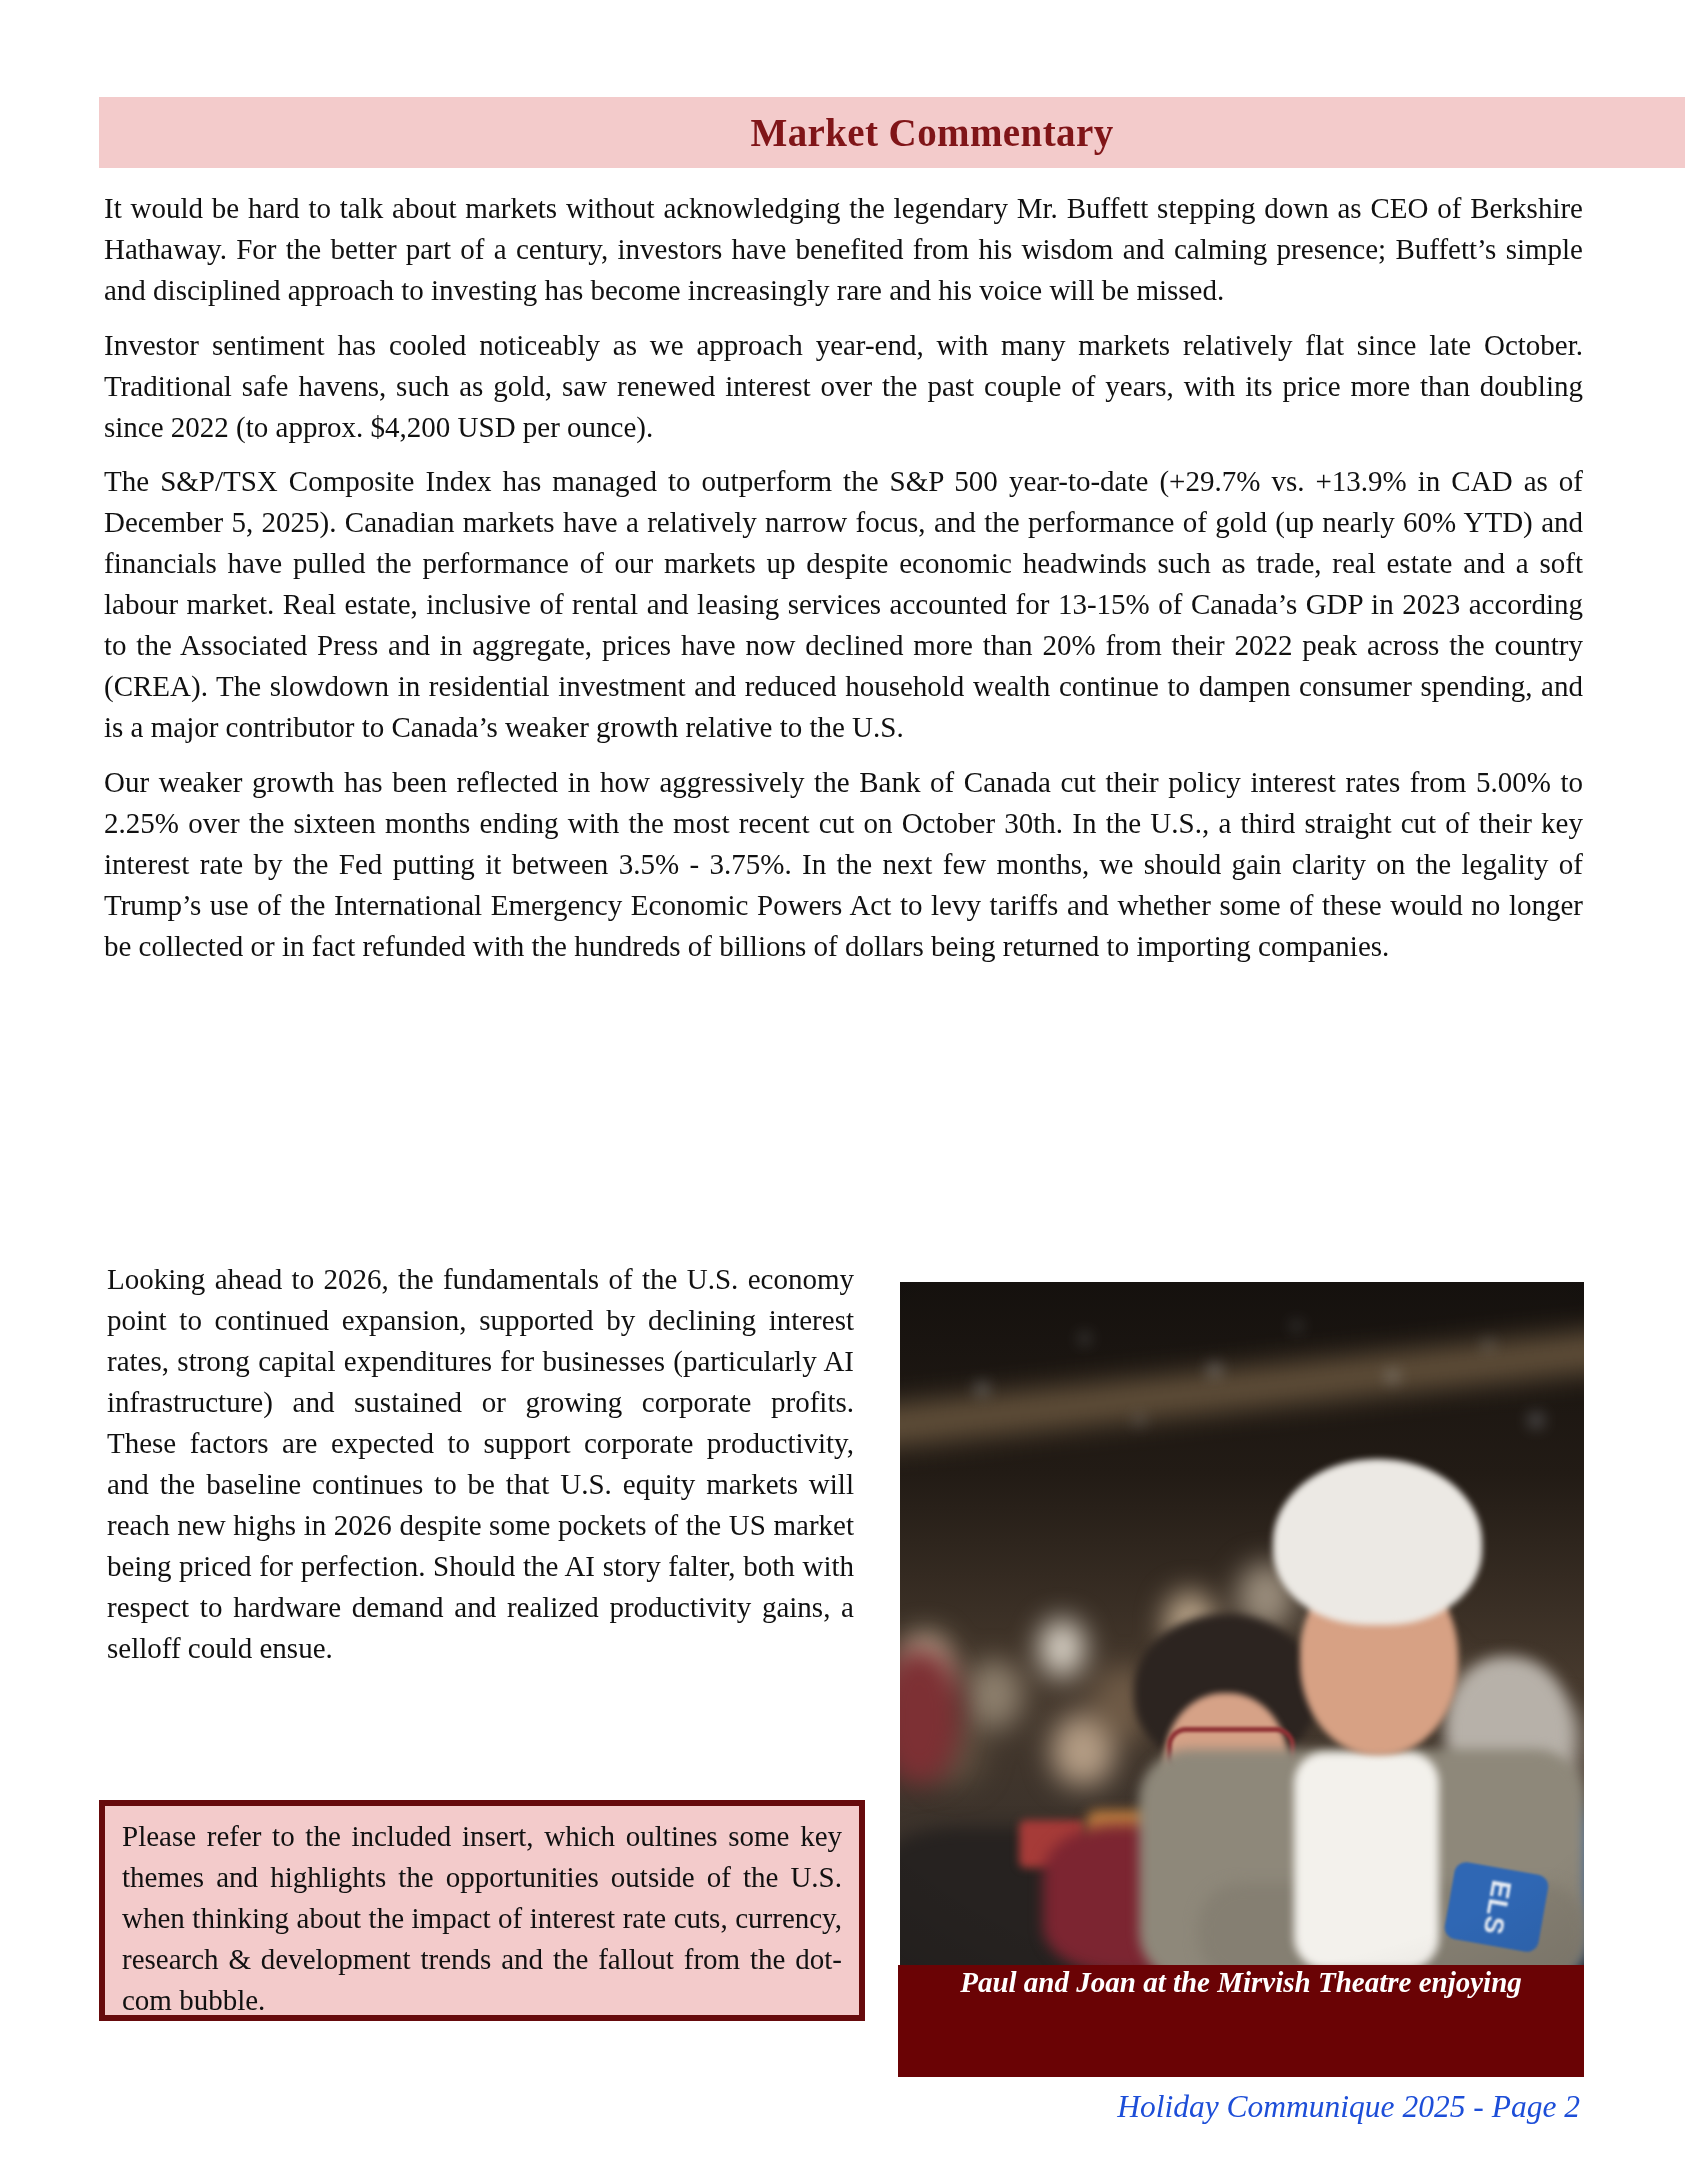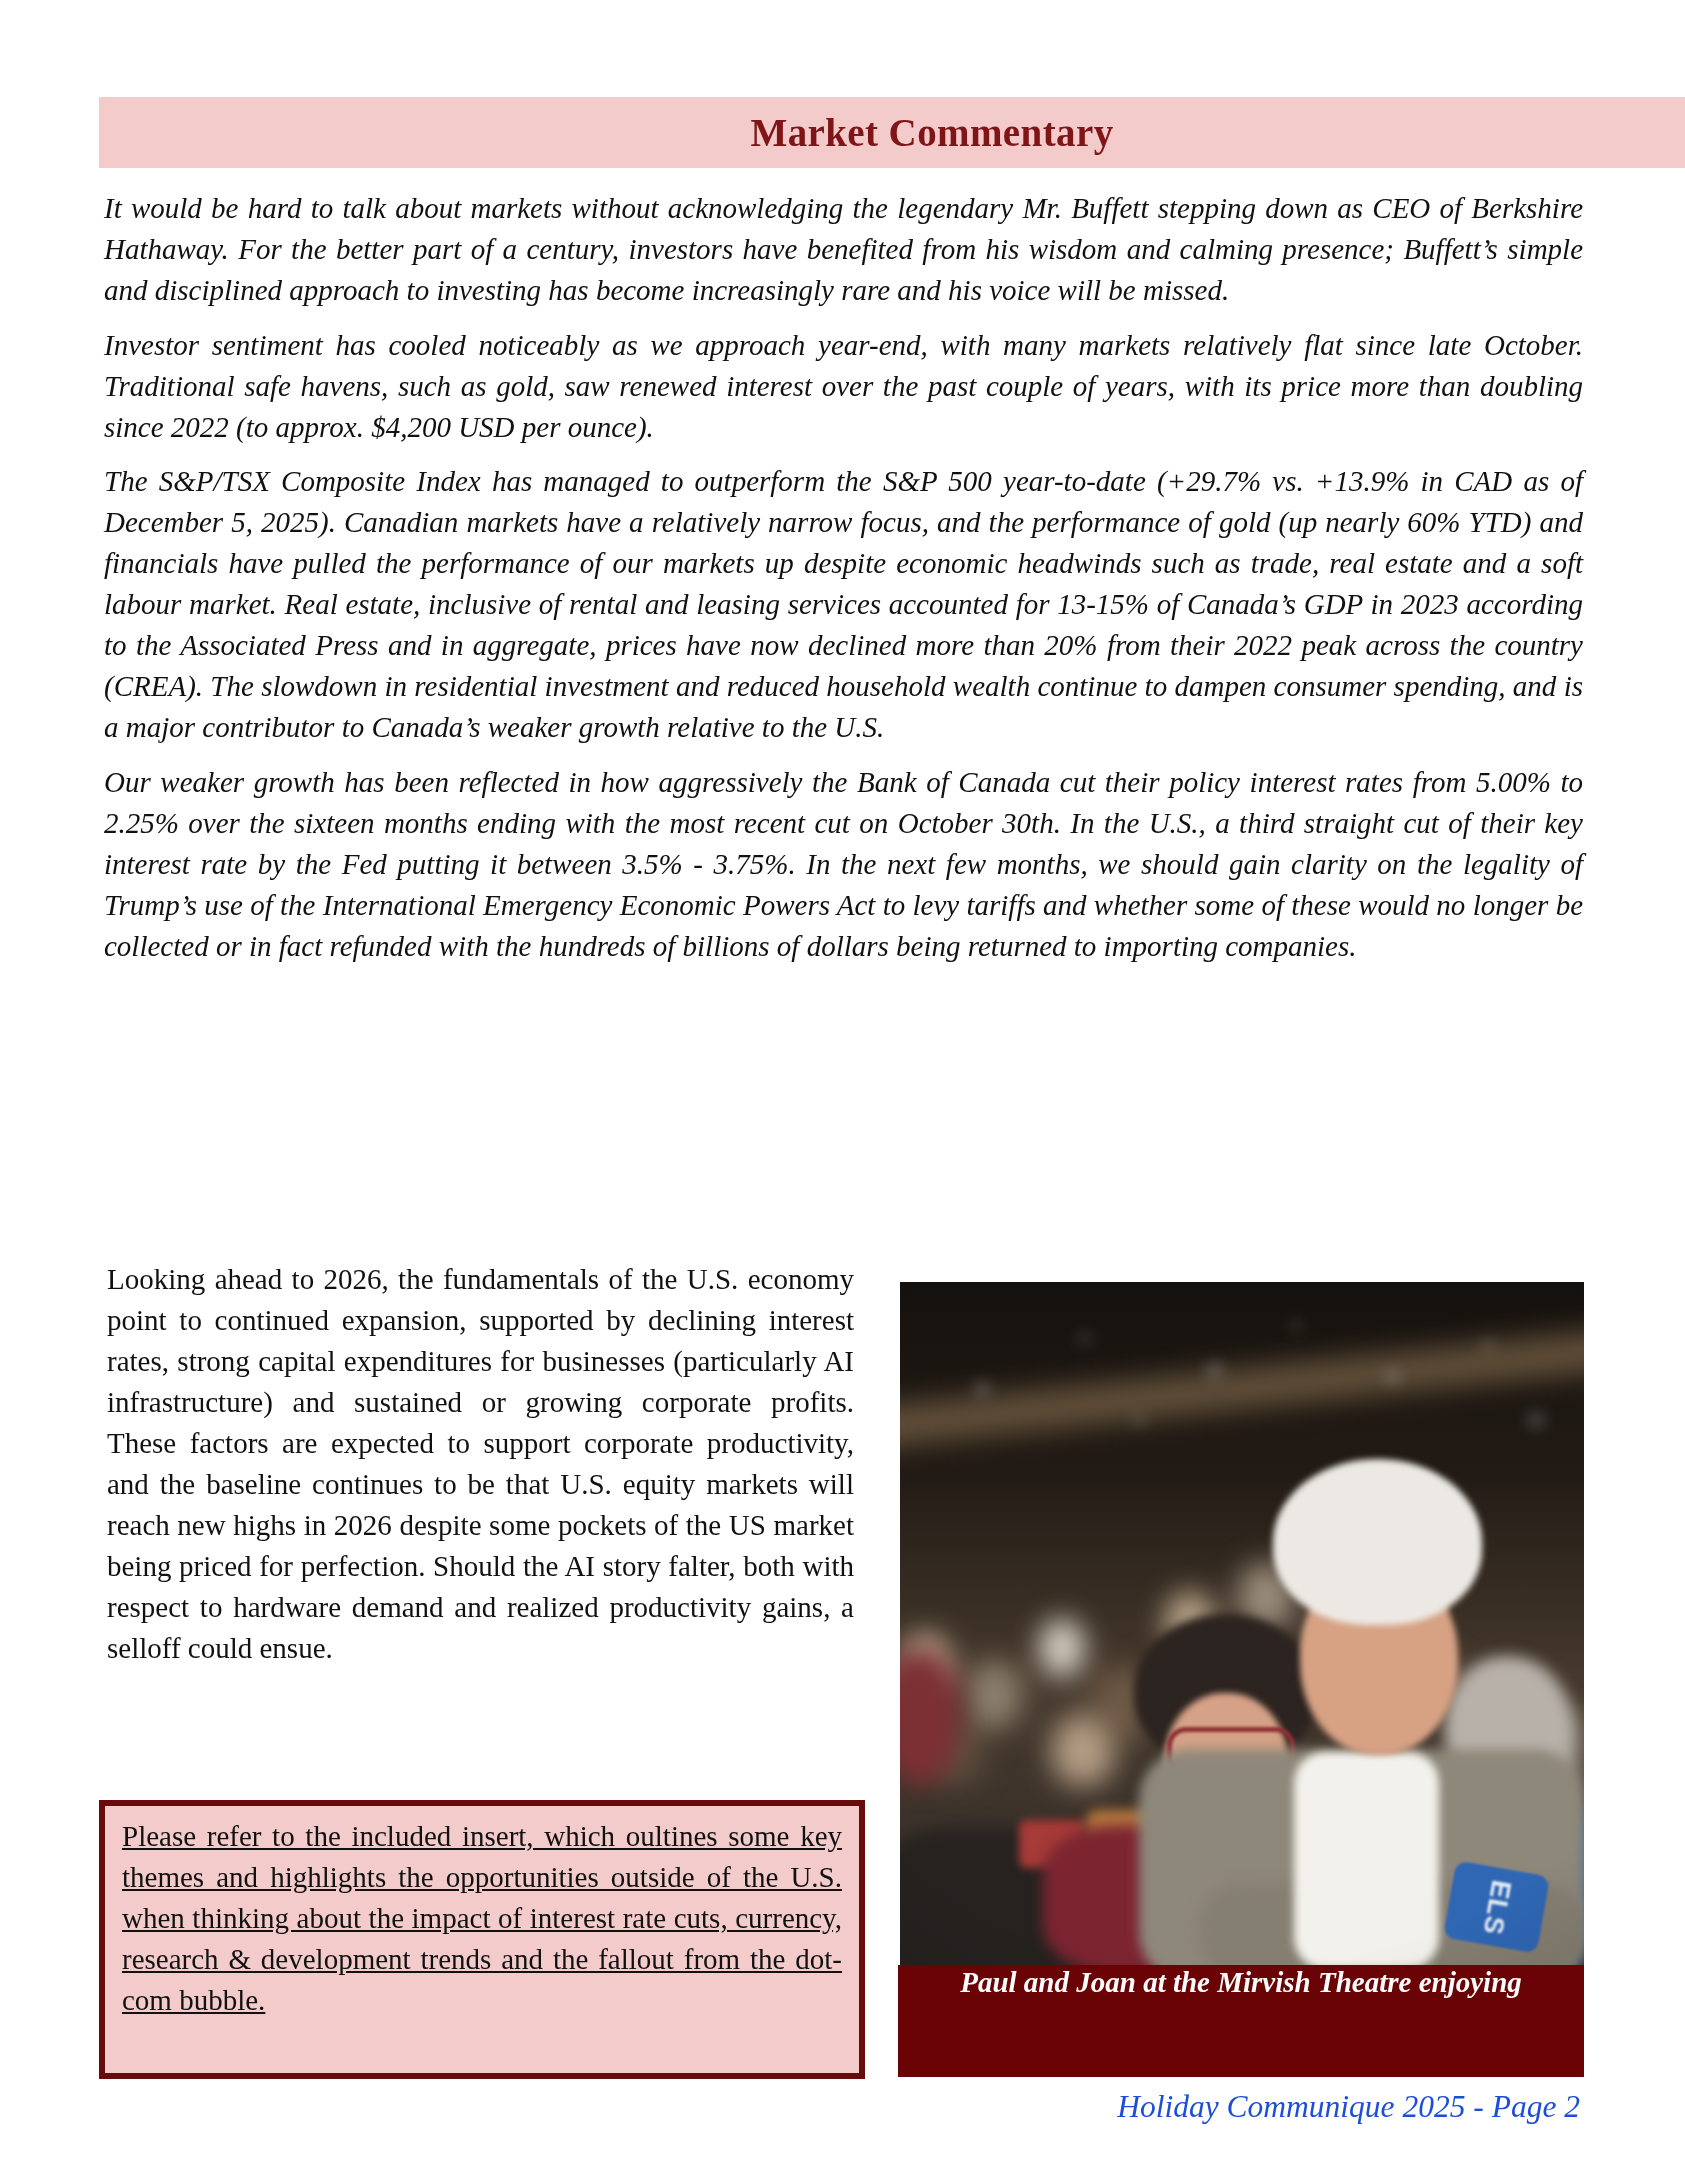--- a/index.html
+++ b/index.html
@@ -15,41 +15,40 @@
   .band{
     position:absolute;left:99px;top:97px;width:1666px;height:71px;
     background:#f3cbcb;
     display:flex;align-items:center;justify-content:center;
   }
   .band h1{
     margin:0;font-size:39px;font-weight:bold;color:#801518;letter-spacing:0.4px;
   }
   
   .content{
-    position:absolute;left:104px;top:188px;width:1479px;font-style:italic;
+    position:absolute;left:104px;top:188px;width:1479px;
   }
   .content p{
     margin:0 0 13.6px 0;
     font-size:29px;line-height:41px;
     text-align:justify;
   }
   .leftcol{
     position:absolute;left:104px;top:1256px;width:753px;
   }
   .leftcol p{
     margin:3px;font-size:29px;line-height:41px;text-align:justify;
   }
   
   .insert-box{
-    position:absolute;left:99px;top:1800px;width:766px;height:279px;
+    position:absolute;left:99px;top:1800px;width:766px;height:221px;
     box-sizing:border-box;
     background:#f3cbcb;
     border:6.8px solid #670b0d;
     padding:10.2px 17px 0 17px;
-    text-decoration:underline;
   }
   .insert-box p{
     margin:0;font-size:29px;line-height:41px;text-align:justify;
   }
   
   .photo{
     position:absolute;left:900px;top:1282px;width:684px;height:683px;
     overflow:hidden;
     background:linear-gradient(180deg,#15110e 0%,#221b15 28%,#46392d 58%,#3b322b 82%,#2e2a26 100%);
   }

